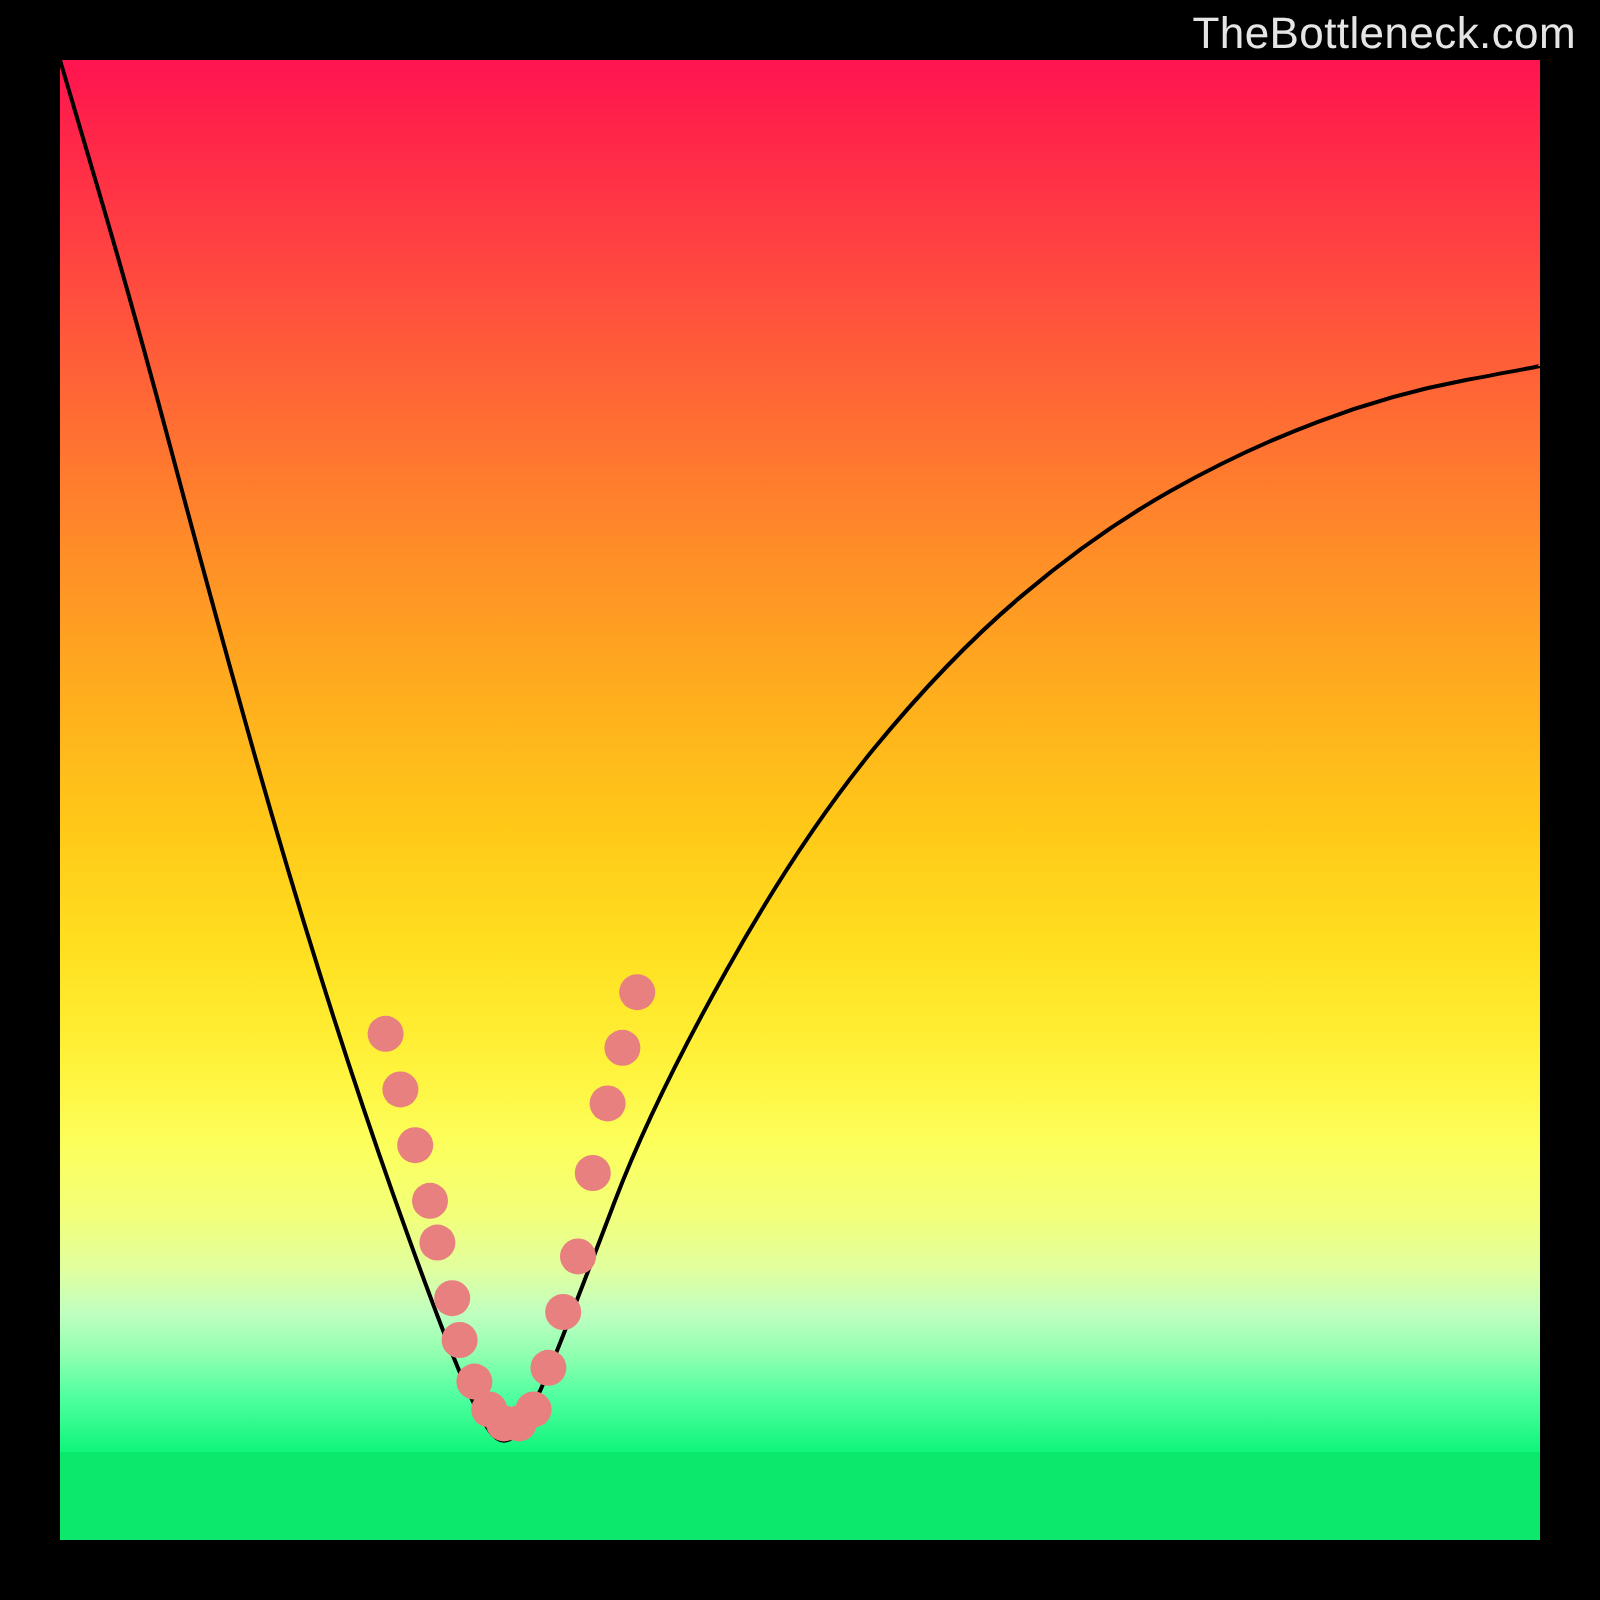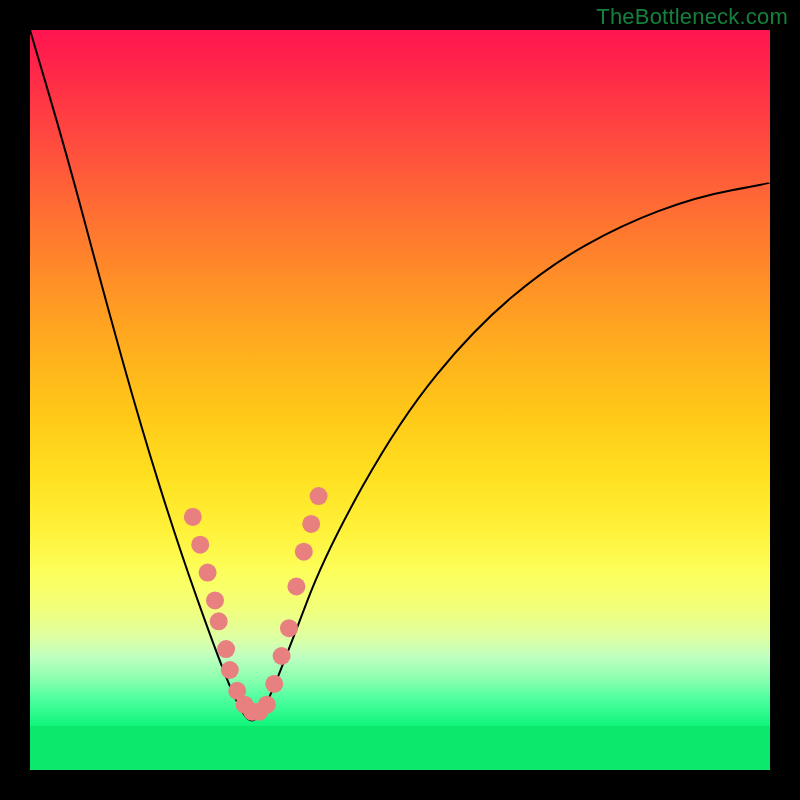--- a/index.html
+++ b/index.html
@@ -10,21 +10,21 @@
     position: relative;
     font-family: Arial, sans-serif;
     overflow: hidden;
   }
   .watermark {
     position: absolute;
     top: 4px;
     right: 12px;
     font-size: 22px;
     font-weight: 500;
-    color: #15803d;
+    color: #e5e5e5;
     z-index: 10;
     letter-spacing: 0.2px;
   }
   .frame {
     position: absolute;
     top: 30px;
     left: 30px;
     width: 740px;
     height: 740px;
     overflow: hidden;

